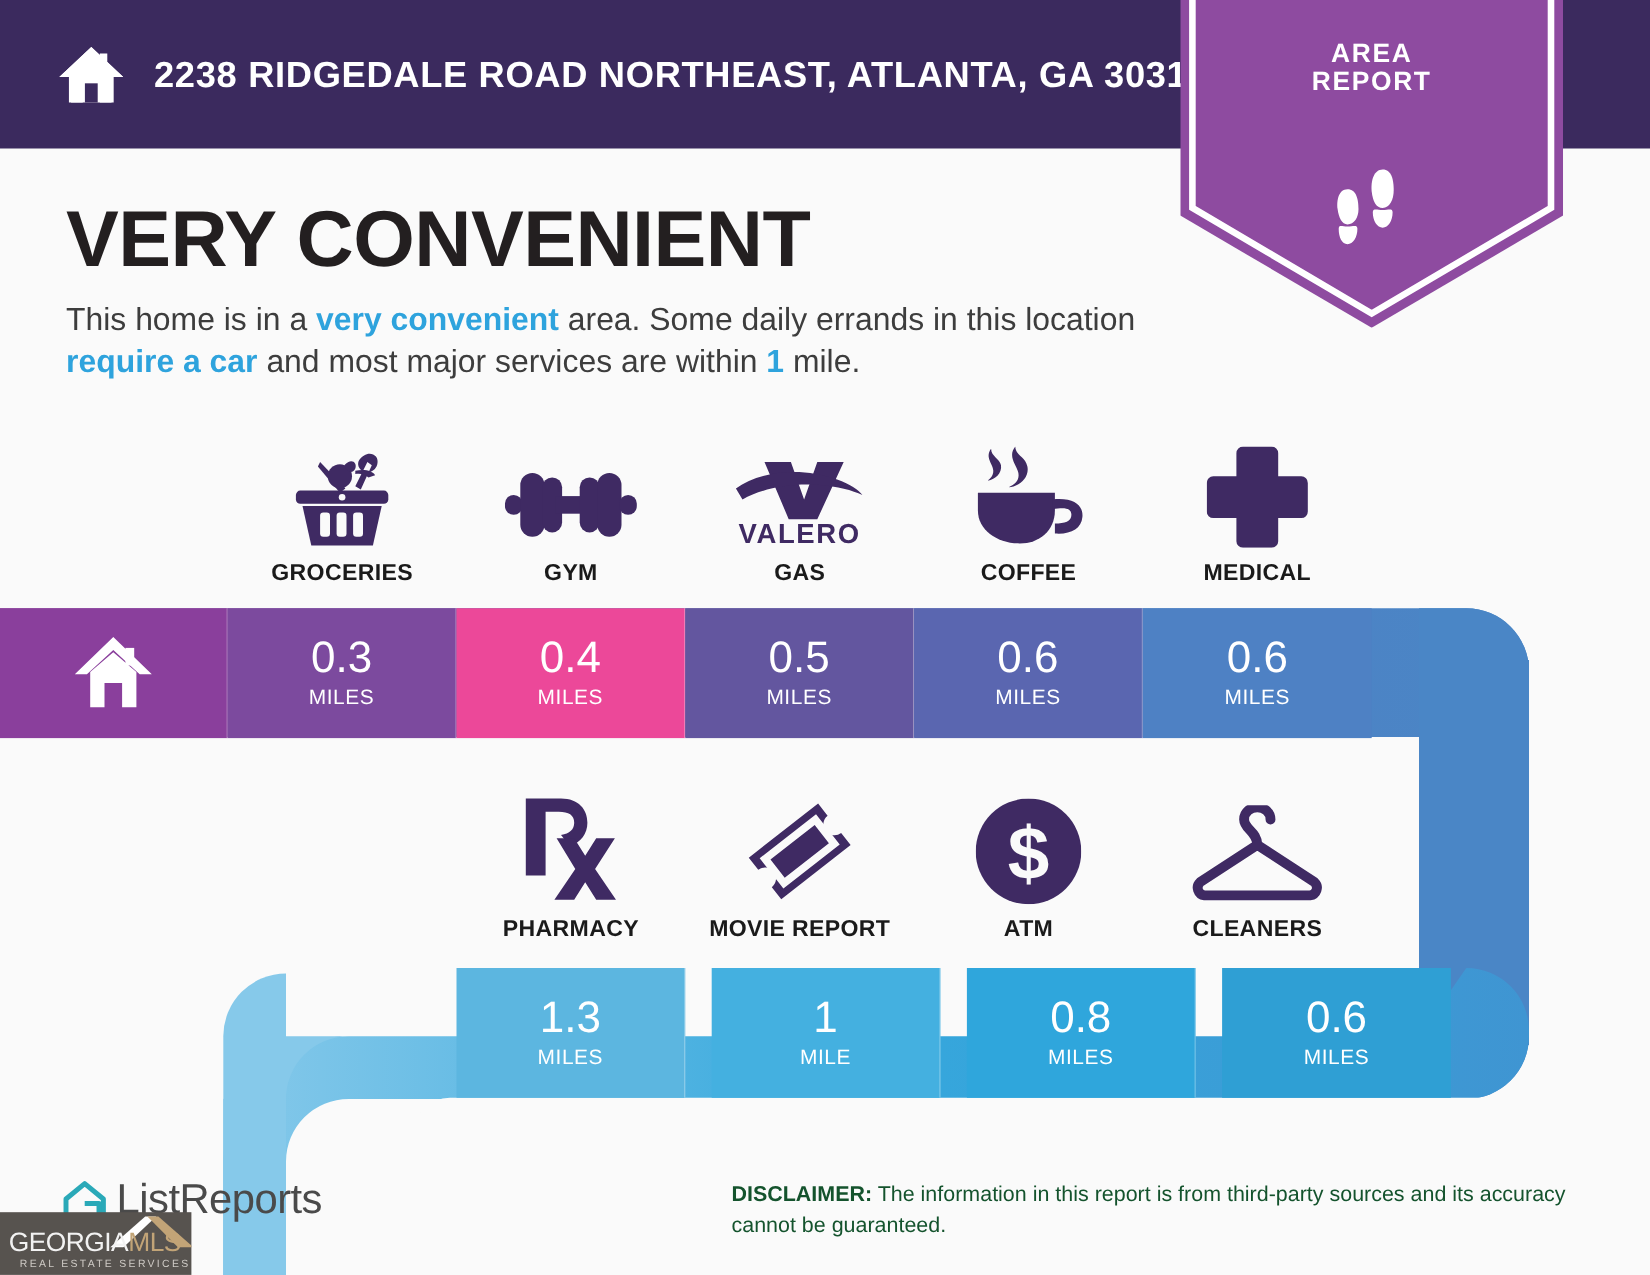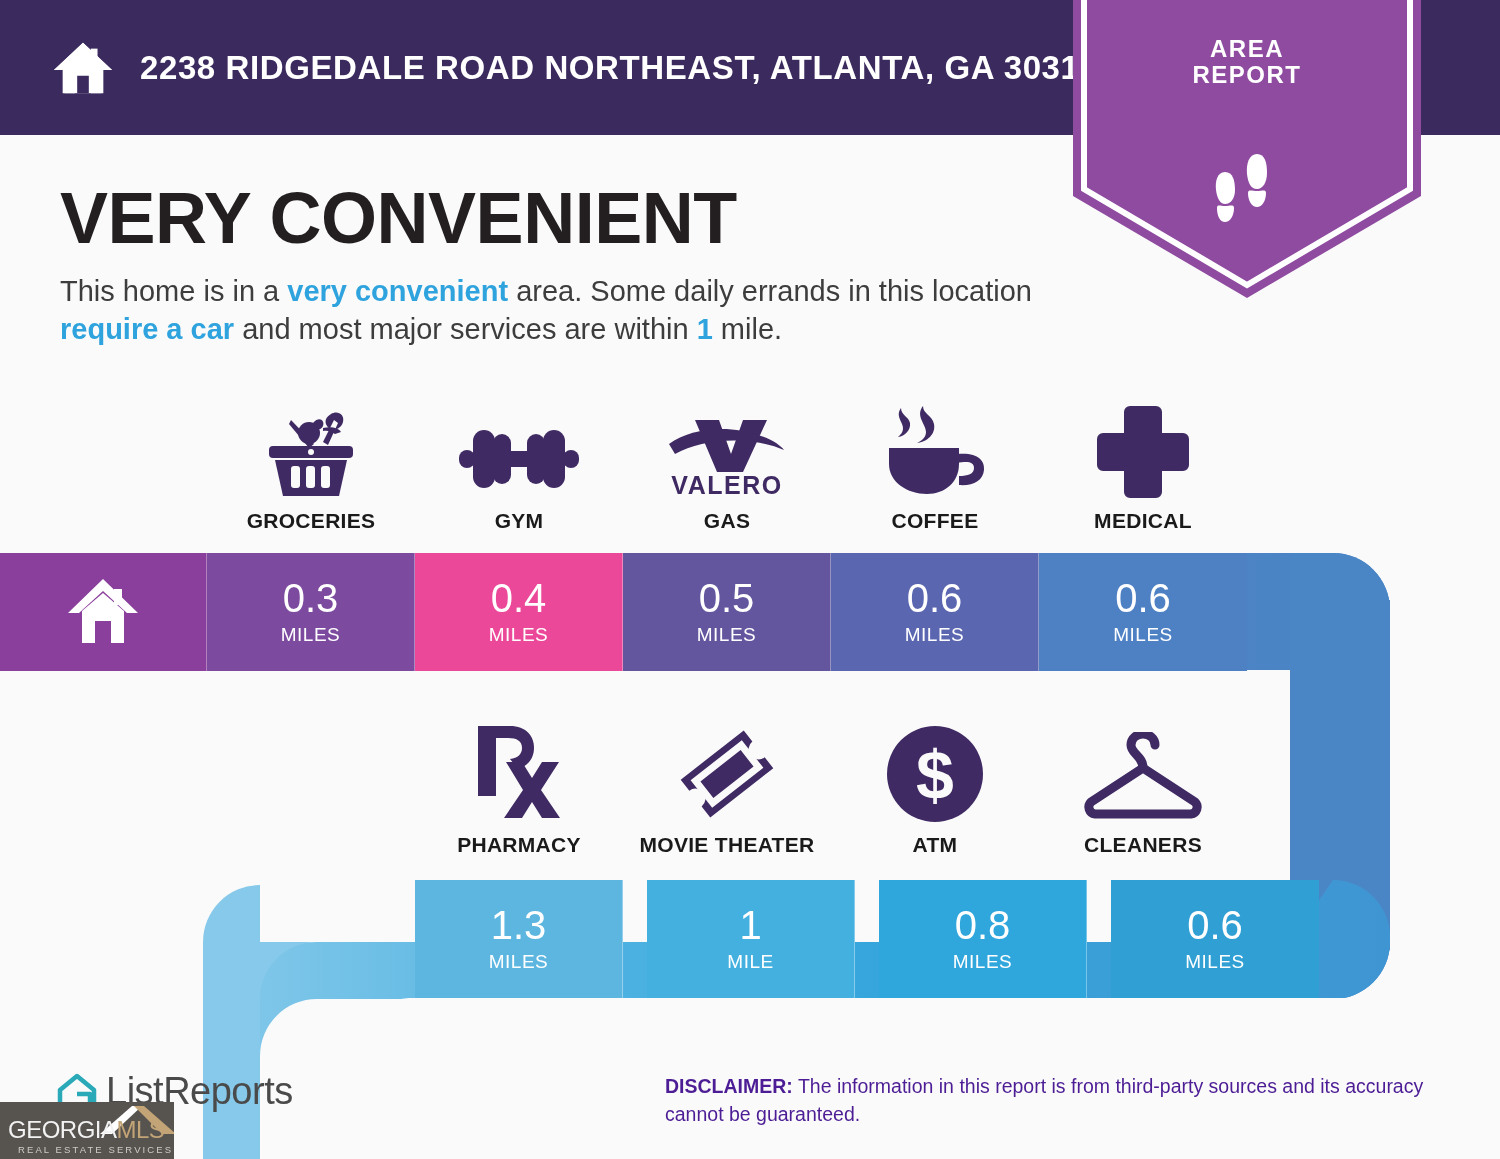--- a/index.html
+++ b/index.html
@@ -116,21 +116,21 @@
   .gmls-g { color: #f2f2f2; }
   .gmls-m { color: #c2a477; }
   .gmls-sub {
     position: absolute; left: 18px; top: 42px;
     font-size: 9.5px; color: #cfcbc6; letter-spacing: 2.1px;
   }
   .gmls-roof { position: absolute; left: 98px; top: 2px; }
 
   .disclaimer {
     position: absolute; left: 665px; top: 1073px; width: 790px;
-    font-size: 19.5px; color: #4c1d95; line-height: 1.42; z-index: 5;
+    font-size: 19.5px; color: #14532d; line-height: 1.42; z-index: 5;
   }
   .disclaimer b { font-weight: 700; }
 </style>
 </head>
 <body>
 
 <div id="page">
 
   <div class="header">
     <div class="header-inner">
@@ -323,21 +323,21 @@
 
     <div class="icon-cell">
       <div class="icon-art">
         <svg width="100" height="96" viewBox="0 0 100 96">
           <g transform="rotate(-38 50 48)">
             <path d="M10 24 H90 V38 A10 10 0 0 0 90 58 V72 H10 V58 A10 10 0 0 0 10 38 Z" fill="#3f2a63"></path>
             <rect x="21" y="34" width="58" height="28" fill="none" stroke="#fafafa" stroke-width="7"></rect>
           </g>
         </svg>
       </div>
-      <div class="icon-label">MOVIE THEATER</div>
+      <div class="icon-label">MOVIE REPORT</div>
     </div>
 
     <div class="icon-cell">
       <div class="icon-art">
         <svg width="96" height="96" viewBox="0 0 96 96">
           <circle cx="48" cy="48" r="48" fill="#3f2a63"></circle>
           <text x="48" y="73" font-family="'Liberation Sans',sans-serif" font-size="68" font-weight="700" fill="#fafafa" text-anchor="middle">$</text>
         </svg>
       </div>
       <div class="icon-label">ATM</div>

